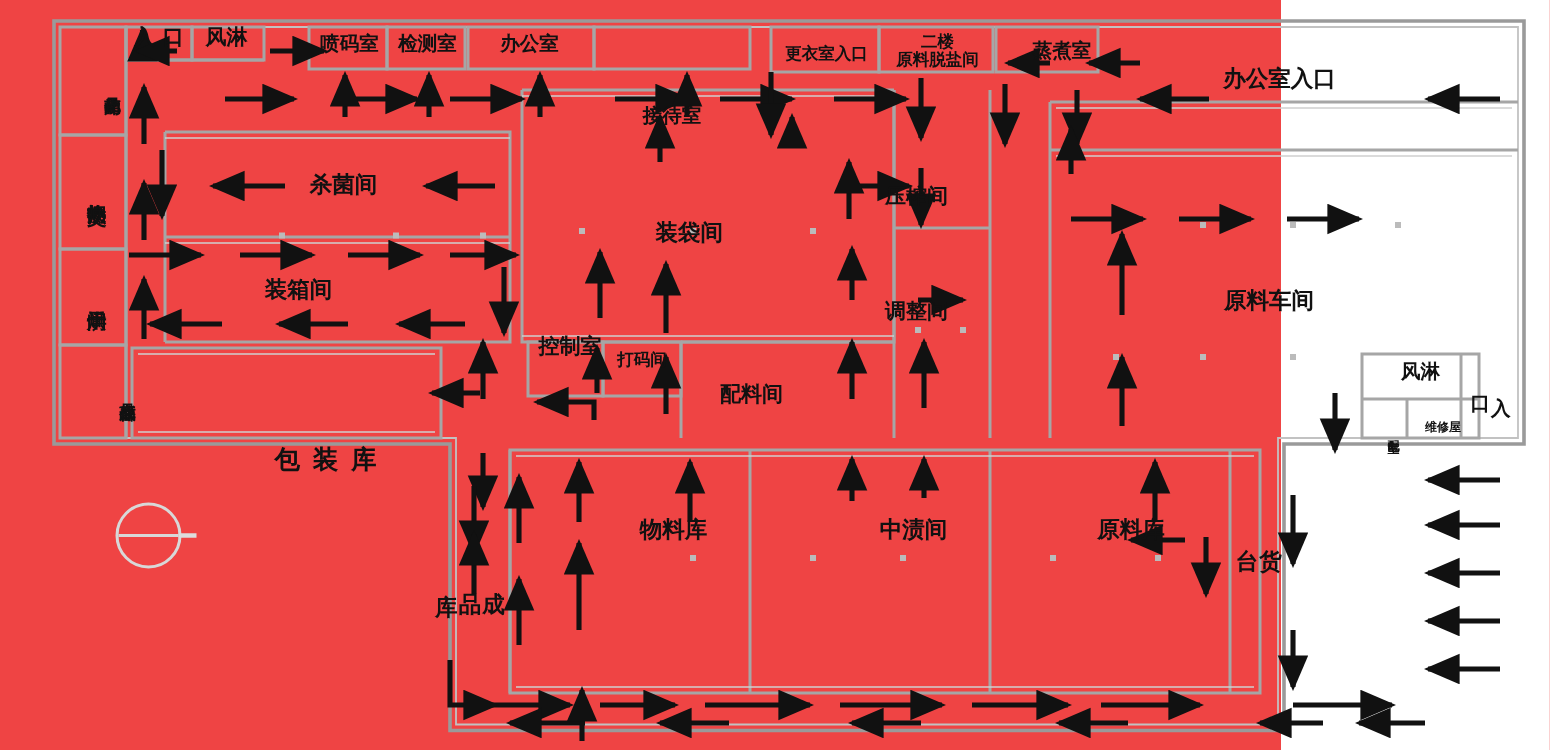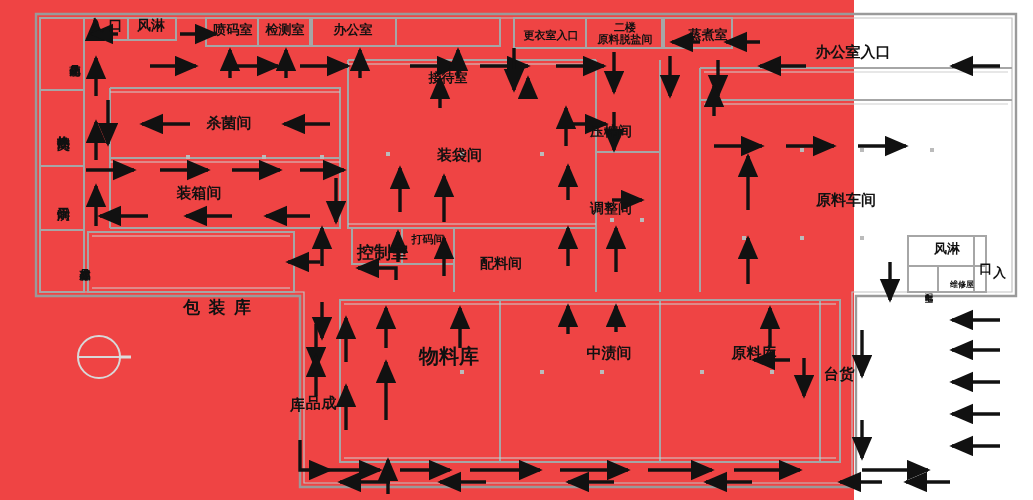--- a/index.html
+++ b/index.html
@@ -252,32 +252,32 @@
       <div class="lbl" style="left: 590px; top: 22px; width: 70px; height: 28px; font-size: 11px;">二楼
 原料脱盐间</div>
       <div class="lbl" style="left: 670px; top: 28px; width: 52px; height: 18px; font-size: 13px; margin-left: 12px;">蒸煮室</div>
       <div class="lbl" style="left: 808px; top: 45px; width: 90px; height: 20px; font-size: 15px;">办公室入口</div>
       <div class="lbl" style="left: 198px; top: 116px; width: 62px; height: 20px; font-size: 15px;">杀菌间</div>
       <div class="lbl" style="left: 168px; top: 186px; width: 62px; height: 20px; font-size: 15px;">装箱间</div>
       <div class="lbl" style="left: 420px; top: 148px; width: 62px; height: 20px; font-size: 15px; text-align: right;">装袋间</div>
       <div class="lbl" style="left: 583px; top: 124px; width: 56px; height: 18px; font-size: 14px;">压榨间</div>
       <div class="lbl" style="left: 583px; top: 201px; width: 56px; height: 18px; font-size: 14px;">调整间</div>
       <div class="lbl" style="left: 806px; top: 173px; width: 80px; height: 20px; font-size: 15px; margin-top: 20px;">原料车间</div>
-      <div class="lbl" style="left: 357px; top: 244px; width: 46px; height: 16px; font-size: 17px;">控制室</div>
+      <div class="lbl" style="left: 357px; top: 224px; width: 46px; height: 16px; font-size: 14px;">控制室</div>
       <div class="lbl" style="left: 405px; top: 234px; width: 46px; height: 16px; font-size: 11px;">打码间</div>
       <div class="lbl" style="left: 473px; top: 256px; width: 56px; height: 18px; font-size: 14px;">配料间</div>
       <div class="lbl" style="left: 150px; top: 252px; width: 134px; height: 22px; font-size: 17px; margin-top: 47px;">包 装 库</div>
       <div class="lbl" style="left: 927px; top: 242px; width: 40px; height: 18px; font-size: 13px;">风淋</div>
       <div class="lbl vlbl" style="left: 988px; top: 234px; width: 18px; height: 40px; font-size: 13px; letter-spacing: 0px; display: flex; align-items: flex-start; justify-content: center;">入
 口</div>
       <div class="lbl vlbl" style="left: 919px; top: 272px; width: 14px; height: 30px; font-size: 8px; letter-spacing: 0px; display: flex; align-items: flex-start; justify-content: center;">配电室</div>
       <div class="lbl" style="left: 944px; top: 280px; width: 36px; height: 12px; font-size: 8px;">维修屋</div>
       <div class="lbl vlbl" style="left: 318px; top: 338px; width: 18px; height: 90px; font-size: 15px; letter-spacing: 0px; display: flex; align-items: flex-start; justify-content: center;">成
 品
 库</div>
-      <div class="lbl" style="left: 418px; top: 346px; width: 62px; height: 20px; font-size: 20px;">物料库</div>
+      <div class="lbl" style="left: 418px; top: 346px; width: 62px; height: 20px; font-size: 15px;">物料库</div>
       <div class="lbl" style="left: 578px; top: 346px; width: 62px; height: 20px; font-size: 15px;">中渍间</div>
       <div class="lbl" style="left: 723px; top: 346px; width: 62px; height: 20px; font-size: 15px;">原料库</div>
       <div class="lbl vlbl" style="left: 836px; top: 328px; width: 18px; height: 52px; font-size: 15px; letter-spacing: 0px; display: flex; align-items: flex-start; justify-content: center;">货
 台</div>
     </div>
 
 </div>
 
 </body></html>

